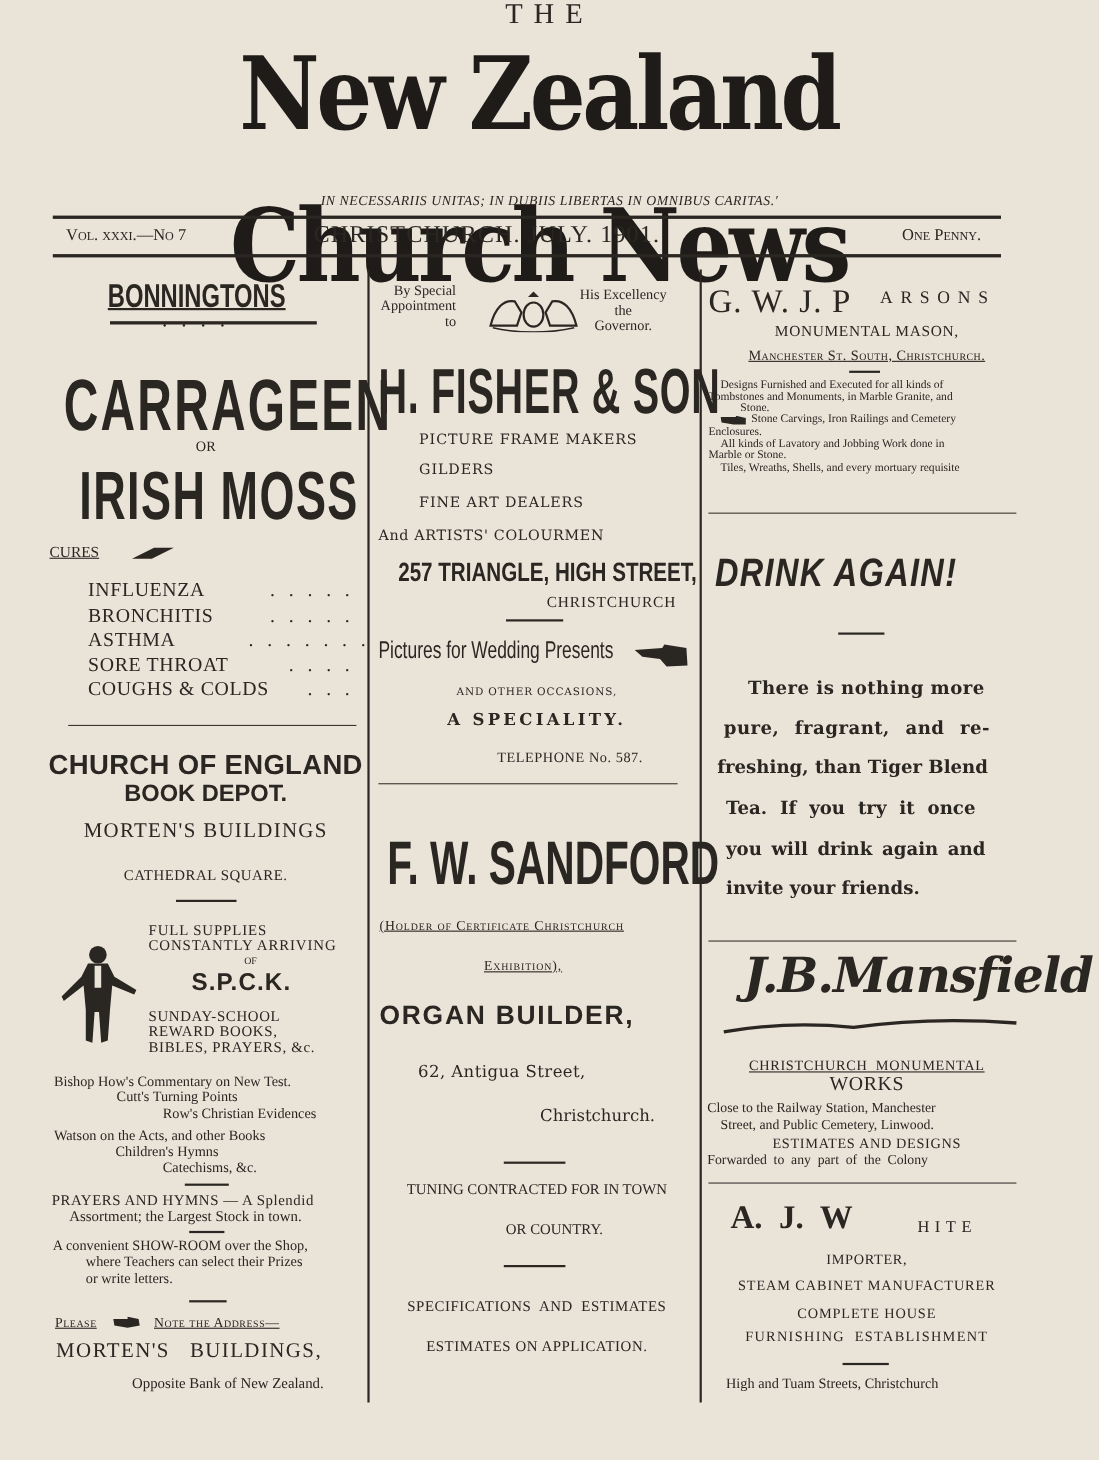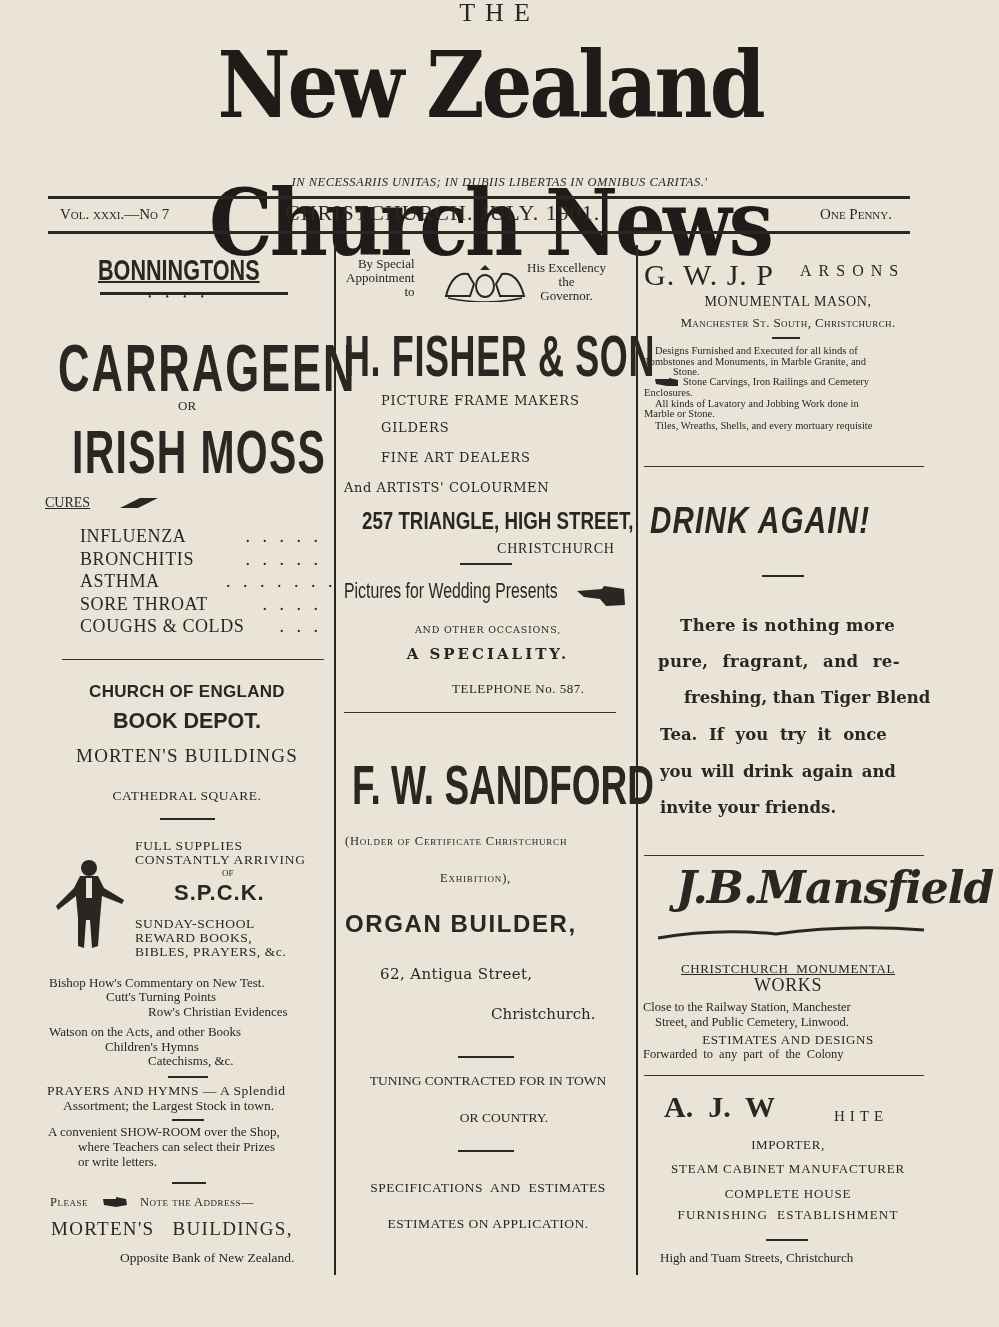--- a/index.html
+++ b/index.html
@@ -28,21 +28,21 @@
 
   .vline { position: absolute; width: 1.5px; background: #2a2622; }
   .hline { position: absolute; height: 1px; background: #3a3530; }
   .short { position: absolute; height: 2px; background: #2a2622; }
 
   .t { position: absolute; white-space: nowrap; }
   .cond { font-family: "Liberation Sans", sans-serif; font-weight: bold; transform-origin: left top; }
   .sans { font-family: "Liberation Sans", sans-serif; font-weight: bold; }
   .egypt { font-family: "DejaVu Serif", serif; font-weight: bold; }
   .serif { font-family: "Liberation Serif", serif; }
-  .sc { font-variant: small-caps; }
+  .sc { font-variant: small-caps; text-decoration: underline; }
   .center { text-align: center; }
   .icon { position: absolute; }
 </style>
 </head>
 <body>
 
 <div class="page">
 
   <div class="the">THE</div>
   <div class="title">New Zealand Church News</div>
@@ -81,21 +81,21 @@
       <div>. . . . .</div>
       <div>. . . . . . .</div>
       <div>. . . .</div>
       <div>. . .</div>
     </div>
   </section>
 
   <div class="hline" style="left:62px; top:659px; width:262px;"></div>
 
   <section>
-    <div class="t sans center" style="left:44px; top:682px; width:286px; font-size:17px; letter-spacing:0.3px;">CHURCH OF ENGLAND</div>
+    <div class="t sans center" style="left:44px; top:682px; width:286px; font-size:25px; letter-spacing:0.3px;">CHURCH OF ENGLAND</div>
     <div class="t sans center" style="left:44px; top:709px; width:286px; font-size:21.5px;">BOOK DEPOT.</div>
     <div class="t serif center" style="left:44px; top:745px; width:286px; font-size:19px; letter-spacing:1.2px;">MORTEN'S BUILDINGS</div>
     <div class="t serif center" style="left:44px; top:788px; width:286px; font-size:13.5px; letter-spacing:0.5px;">CATHEDRAL SQUARE.</div>
     <div class="short" style="left:160px; top:818px; width:55px; height:1.5px;"></div>
 
     <svg class="icon" style="left:52px; top:858px;" width="76" height="96" viewBox="0 0 76 96">
       <circle cx="37" cy="10" r="8" fill="#2a2622"></circle>
       <path d="M28 18 L46 18 L52 30 L72 42 L70 46 L50 38 L48 60 L46 88 L40 90 L38 62 L34 62 L32 90 L26 88 L26 60 L24 38 L6 52 L4 48 L22 30 Z" fill="#2a2622"></path>
       <path d="M34 20 L40 20 L40 40 L34 40 Z" fill="#e9e3d8"></path>
     </svg>
@@ -204,21 +204,21 @@
     <div class="t serif" style="left:655px; top:420px; font-size:10.5px; line-height:11px;">Tiles, Wreaths, Shells, and every mortuary requisite</div>
   </section>
 
   <div class="hline" style="left:644px; top:466px; width:280px;"></div>
 
   <section>
     <div class="t sans" style="left:650px; top:500px; font-size:36px; font-style:italic; letter-spacing:1.5px; transform:scaleX(0.82); transform-origin:left top;">DRINK AGAIN!</div>
     <div class="short" style="left:762px; top:575px; width:42px; height:1.5px;"></div>
     <div class="t egypt" style="left:680px; top:616px; font-size:16.5px; letter-spacing:0.4px;">There is nothing more</div>
     <div class="t egypt" style="left:658px; top:652px; font-size:16.5px; letter-spacing:0.4px; word-spacing:8px;">pure, fragrant, and re-</div>
-    <div class="t egypt" style="left:684px; top:688px; font-size:16.5px; letter-spacing:0px;text-align:center;">freshing, than Tiger Blend</div>
+    <div class="t egypt" style="left:652px; top:688px; font-size:16.5px; letter-spacing:0px;text-align:center;">freshing, than Tiger Blend</div>
     <div class="t egypt" style="left:660px; top:725px; font-size:16.5px; word-spacing:6px;">Tea. If you try it once</div>
     <div class="t egypt" style="left:660px; top:762px; font-size:16.5px; word-spacing:3px;">you will drink again and</div>
     <div class="t egypt" style="left:660px; top:798px; font-size:16.5px;">invite your friends.</div>
   </section>
 
   <div class="hline" style="left:644px; top:855px; width:280px;"></div>
 
   <section>
     <div class="t" style="left:676px; top:862px; font-family:'DejaVu Serif', serif; font-style:italic; font-weight:bold; font-size:44px; letter-spacing:-1px;">J.B.Mansfield</div>
     <svg class="icon" style="left:656px; top:918px;" width="270" height="22" viewBox="0 0 270 22">

